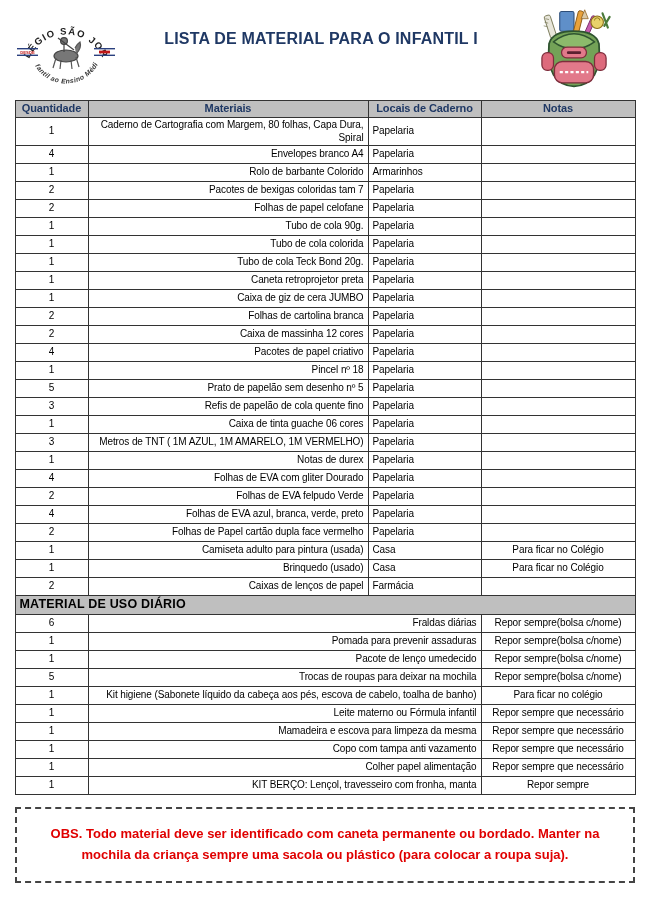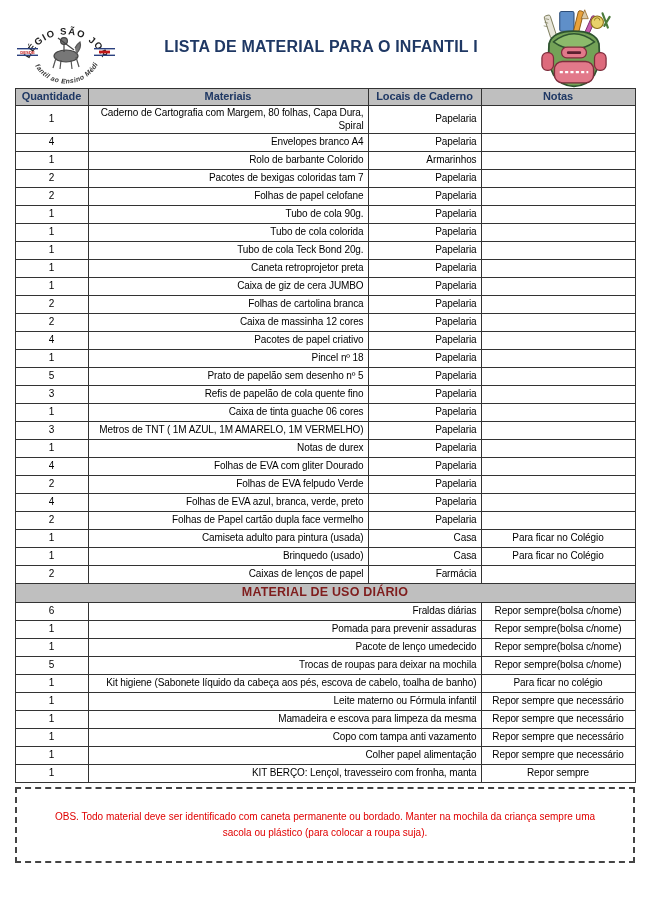--- a/index.html
+++ b/index.html
@@ -19,31 +19,31 @@
     align-items:flex-start;
     justify-content:space-between;
     padding:8px 14px 0 14px;
     height:88px;
   }
   .logo-wrap { width:104px; height:80px; flex:0 0 auto; }
   .backpack-wrap { width:112px; height:82px; flex:0 0 auto; }
   .page-title {
     flex:1;
     text-align:center;
-    margin-top:30px;
+    margin-top:22px;
     font-size:16px;
     font-weight:bold;
     color:#1f3864;
     letter-spacing:0.2px;
     white-space:nowrap;
   }
   
   .list-table {
     width:620px;
-    margin:0 auto;
+    margin:12px auto;
     border-collapse:collapse;
     table-layout:fixed;
     font-size:10px;
     line-height:1.25;
     letter-spacing:-0.1px;
   }
   .list-table td, .list-table th {
     border:1px solid #333;
     vertical-align:middle;
     overflow:hidden;
@@ -53,46 +53,46 @@
     color:#1f3864;
     font-weight:bold;
     font-size:11px;
     height:17px;
     text-align:center;
     padding:1px 2px;
   }
   .list-table td { height:18px; padding:1px 4px; }
   .c-qty  { text-align:center; }
   .c-mat  { text-align:right; }
-  .c-loc  { text-align:right; }
+  .c-loc  { text-align:left; }
   .c-nota { text-align:center; }
   tr.section-row td {
     background:#bfbfbf;
-    color:#7f1d1d;
+    color:#000000;
     font-weight:bold;
     font-size:12.5px;
-    text-align:center;
+    text-align:left;
     height:19px;
     letter-spacing:0.2px;
   }
   
   .obs-box {
     width:620px;
     margin:4px auto 0 auto;
     height:76px;
     border:2px dashed #444;
     display:flex;
     align-items:center;
     justify-content:center;
     padding:6px 24px;
   }
   .obs-text {
     color:#e00000;
-    font-weight:normal;
-    font-size:10px;
+    font-weight:bold;
+    font-size:13px;
     line-height:1.6;
     text-align:center;
   }
 </style>
 </head>
 <body>
 
 <div class="doc">
 
   <div class="doc-header">

